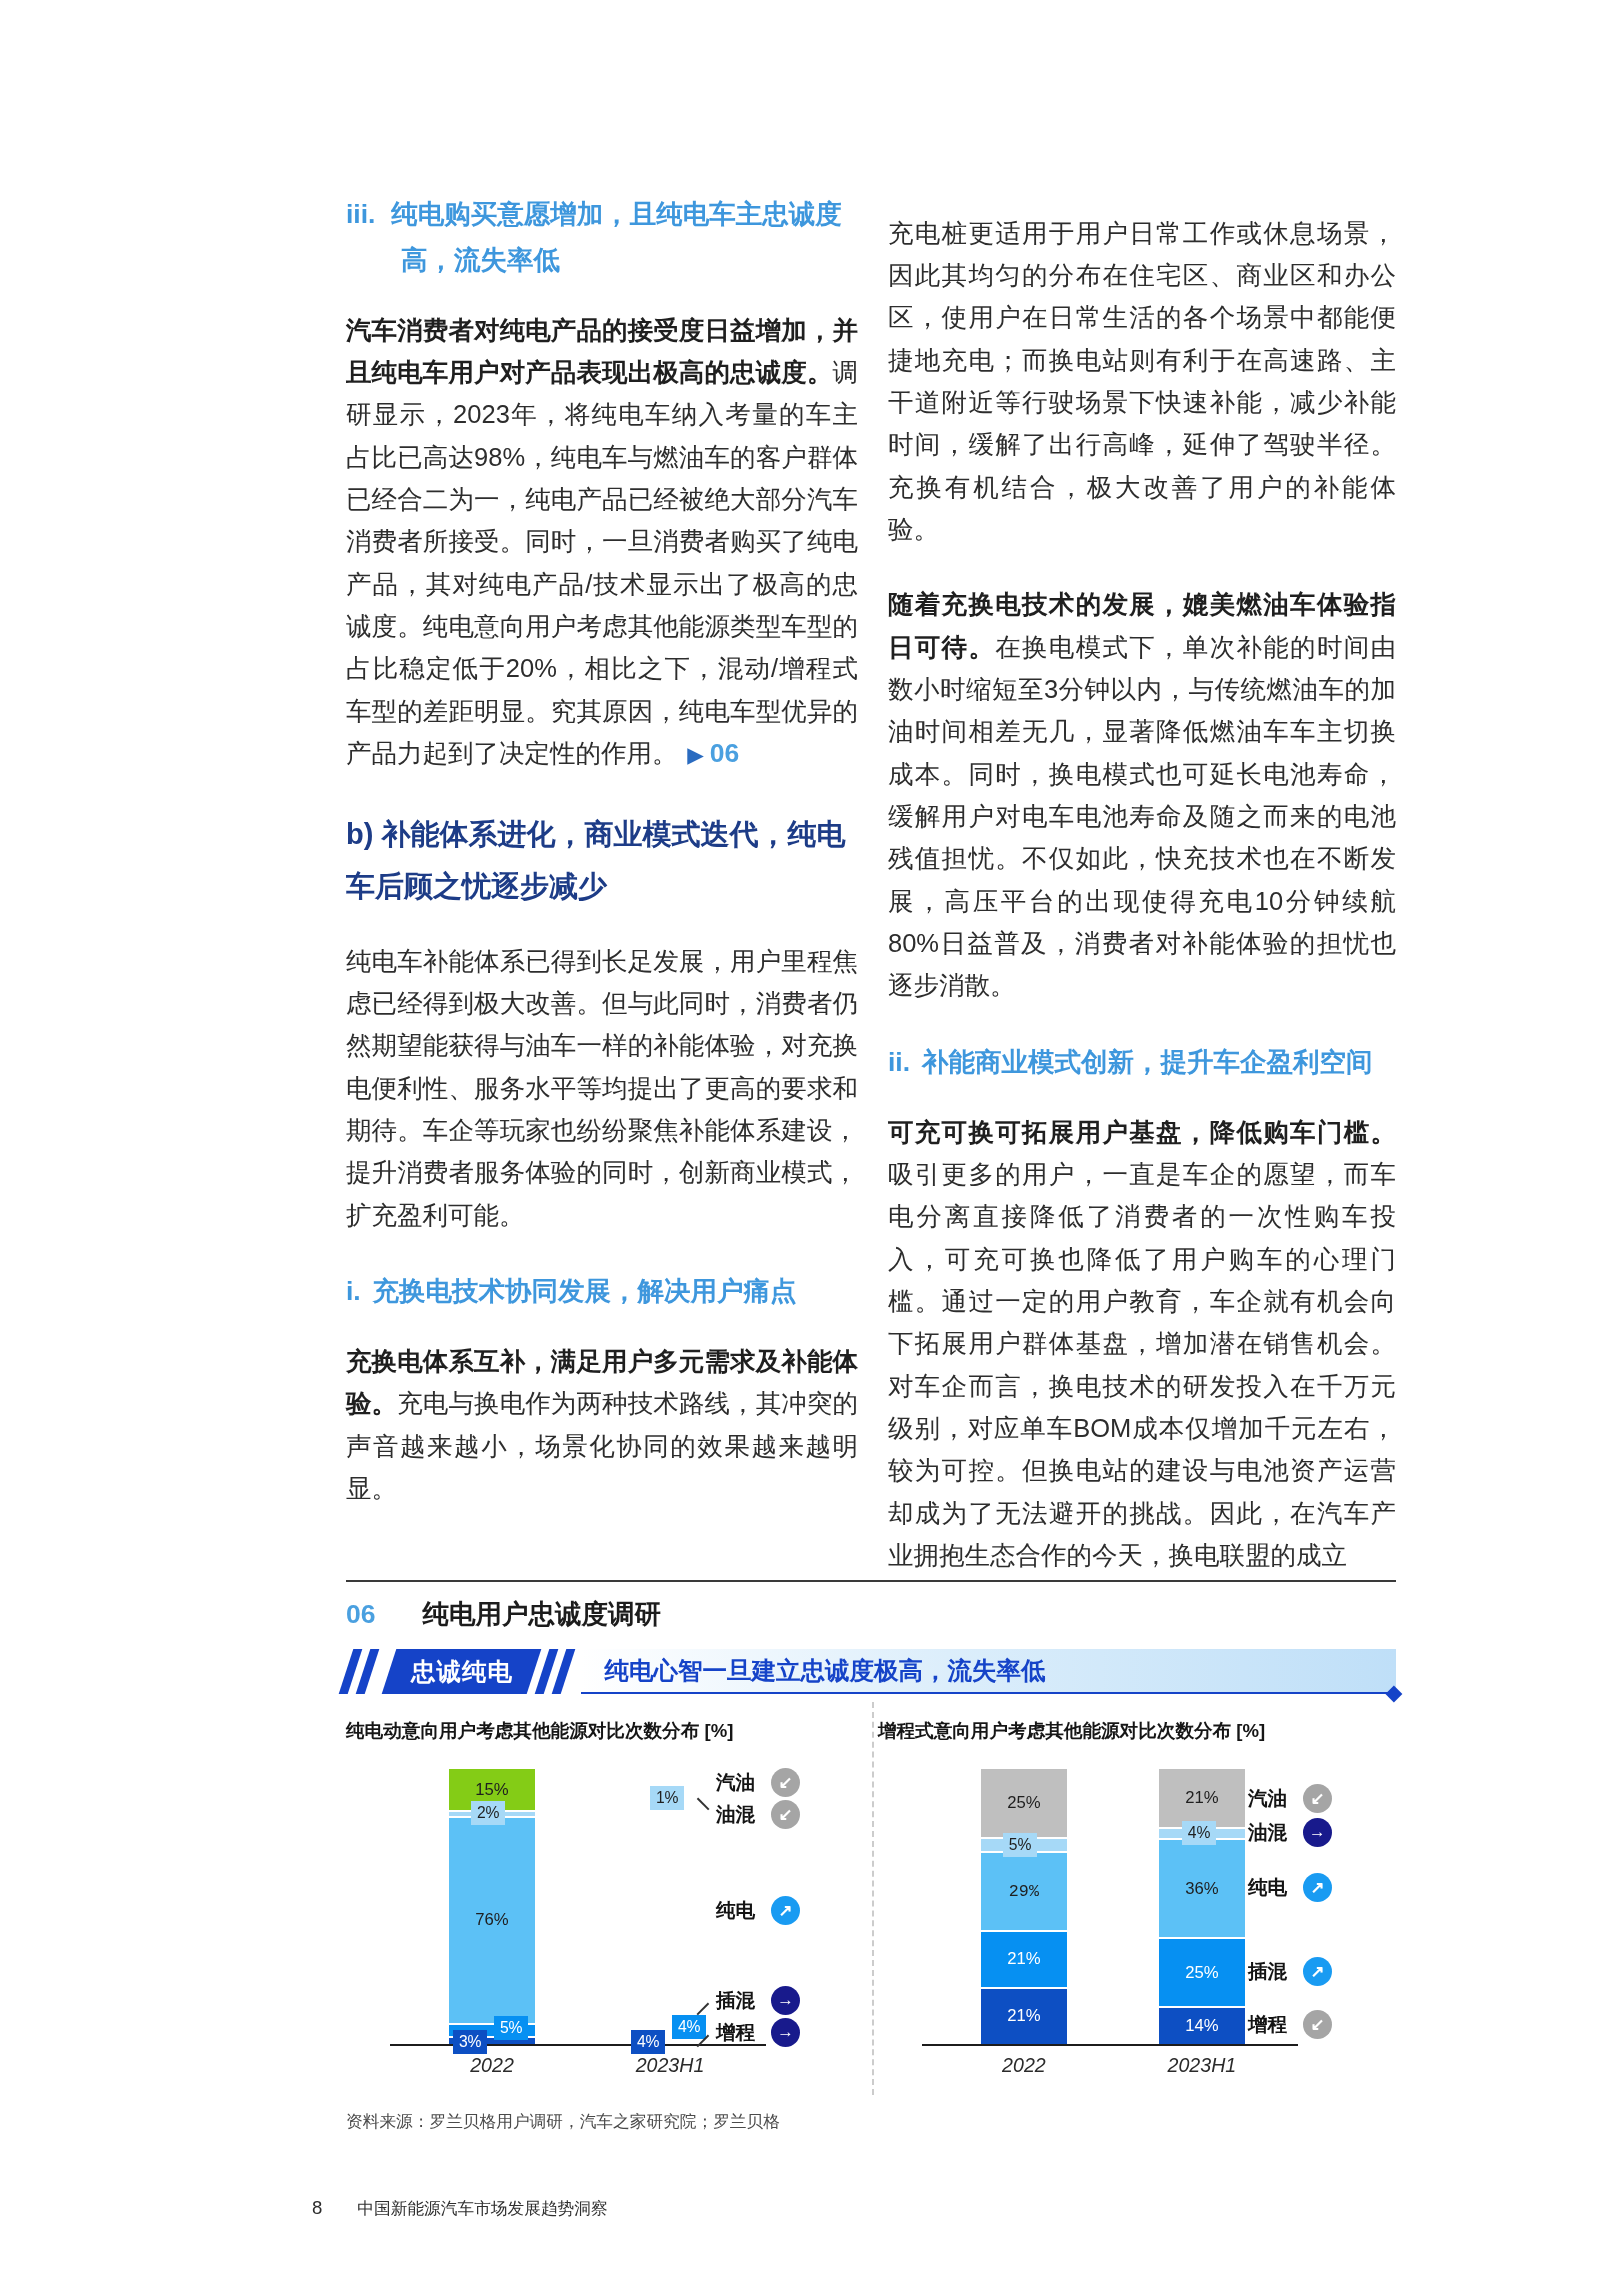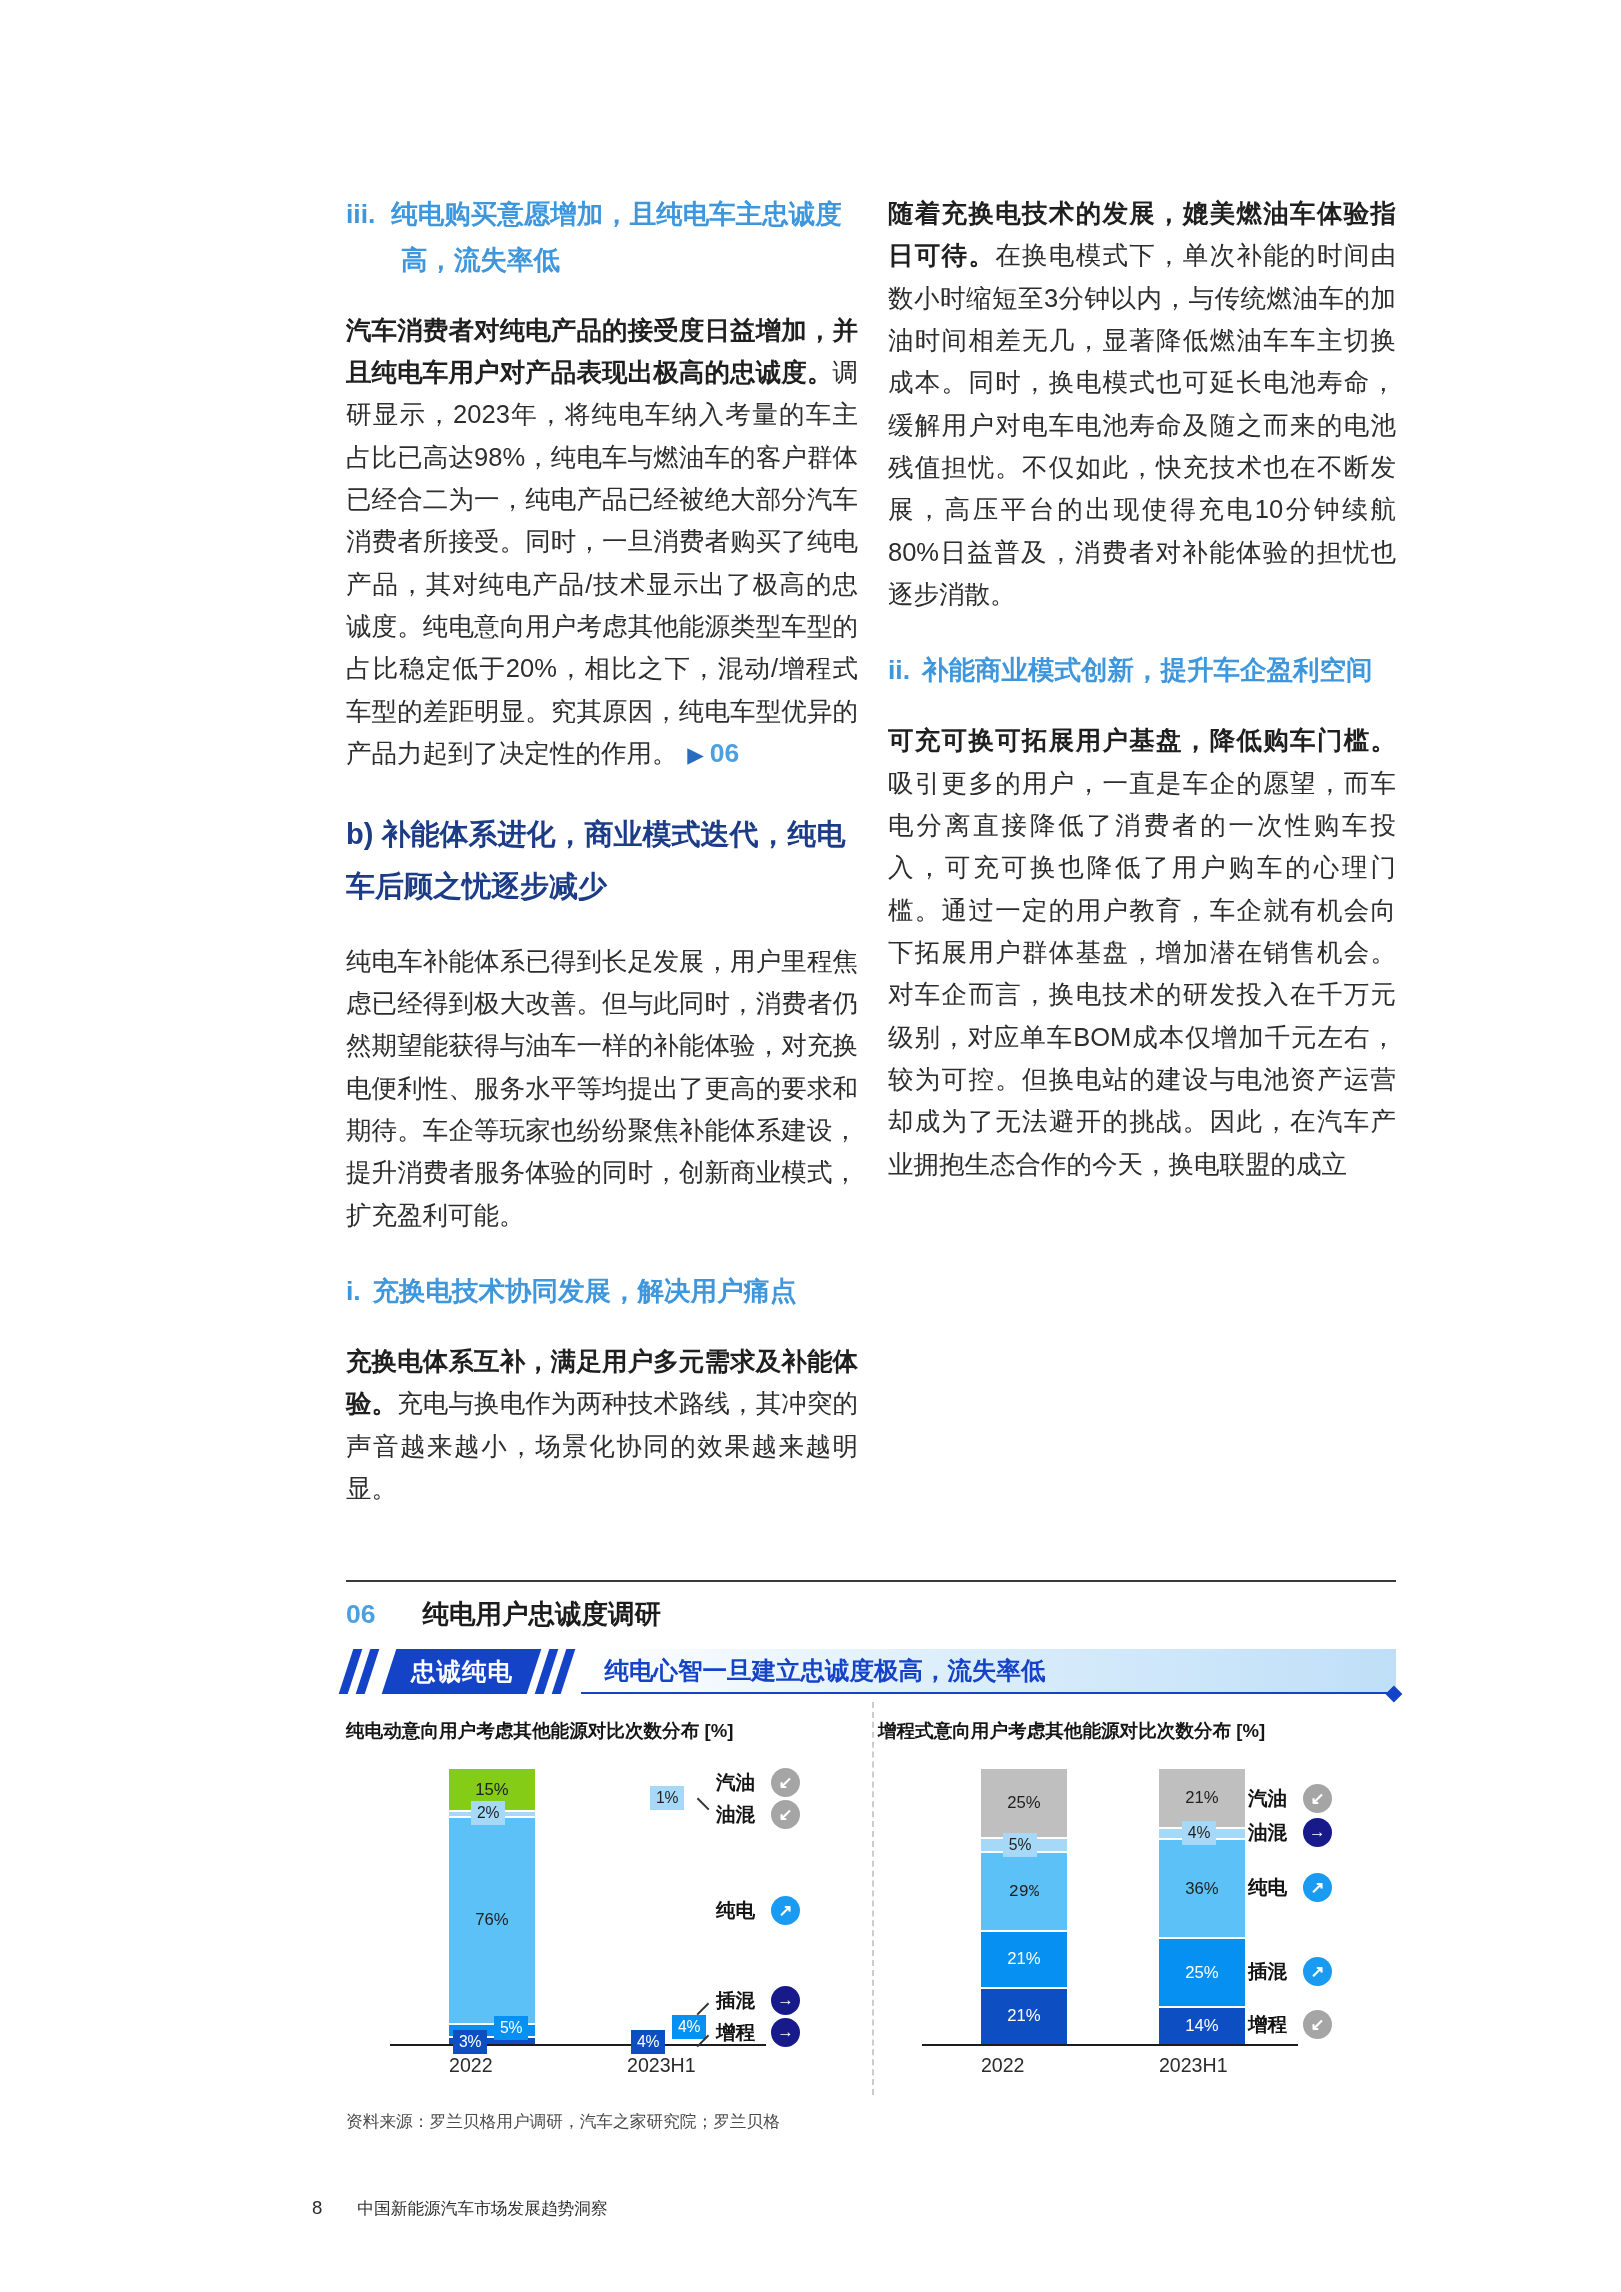--- a/index.html
+++ b/index.html
@@ -41,21 +41,21 @@
   .chart-half.right{border-left:2px dashed #cccccc;padding-left:3.9px;}
   .chart-title{font-size:18.6px;font-weight:700;color:#161616;margin:15.7px 0 5.9px 0;}
   .plot{position:relative;height:345px;}
   .axis-line{position:absolute;border-top:2px solid #1c1c1c;height:0;}
   .bar{position:absolute;}
   .seg{width:100%;box-sizing:border-box;display:flex;align-items:center;justify-content:center;}
   .seg.gp{border-top:2px solid #ffffff;}
   .seg-label{font-size:16.7px;}
   .chip{position:absolute;height:24.5px;min-width:27.4px;padding:0 5.9px;font-size:15.7px;
         display:flex;align-items:center;justify-content:center;box-sizing:border-box;}
-  .cat-label{position:absolute;text-align:left;font-size:19.6px;color:#2b2b2b;}
+  .cat-label{position:absolute;text-align:center;font-size:19.6px;color:#2b2b2b;font-style:italic;}
   .legend-item{position:absolute;display:flex;align-items:center;height:29px;}
   .legend-label{width:55px;font-size:19.6px;font-weight:700;color:#141414;}
   .trend-circle{width:29px;height:29px;border-radius:50%;color:#ffffff;display:flex;
                 align-items:center;justify-content:center;font-size:16.7px;font-weight:700;}
   .leader{position:absolute;left:-13.7px;width:2px;height:15.7px;background:#333333;}
   .leader.up{top:-3.9px;transform:rotate(-45deg);}
   .leader.dn{top:15.7px;transform:rotate(45deg);}
   .source{margin-top:15.7px;font-size:16.7px;color:#4a4a4a;}
 
   .footer{position:absolute;top:2197px;left:312px;display:flex;align-items:baseline;gap:35px;}
@@ -70,20 +70,21 @@
   <div class="columns">
     <div class="col">
       <h3 class="sub"><span class="mk">iii.</span><span>纯电购买意愿增加，且纯电车主忠诚度高，流失率低</span></h3>
       <p class="body"><b>汽车消费者对纯电产品的接受度日益增加，并且纯电车用户对产品表现出极高的忠诚度。</b><span>调研显示，2023年，将纯电车纳入考量的车主占比已高达98%，纯电车与燃油车的客户群体已经合二为一，纯电产品已经被绝大部分汽车消费者所接受。同时，一旦消费者购买了纯电产品，其对纯电产品/技术显示出了极高的忠诚度。纯电意向用户考虑其他能源类型车型的占比稳定低于20%，相比之下，混动/增程式车型的差距明显。究其原因，纯电车型优异的产品力起到了决定性的作用。</span><span class="ref"><span class="tri">▶</span><span class="num">06</span></span></p>
       <h2 class="navy">b) 补能体系进化，商业模式迭代，纯电车后顾之忧逐步减少</h2>
       <p class="body">纯电车补能体系已得到长足发展，用户里程焦虑已经得到极大改善。但与此同时，消费者仍然期望能获得与油车一样的补能体验，对充换电便利性、服务水平等均提出了更高的要求和期待。车企等玩家也纷纷聚焦补能体系建设，提升消费者服务体验的同时，创新商业模式，扩充盈利可能。</p>
       <h3 class="sub mid"><span class="mk">i.</span><span>充换电技术协同发展，解决用户痛点</span></h3>
       <p class="body"><b>充换电体系互补，满足用户多元需求及补能体验。</b><span>充电与换电作为两种技术路线，其冲突的声音越来越小，场景化协同的效果越来越明显。</span></p>
     </div>
     <div class="col rcol">
+      <p class="body first">充电桩更适用于用户日常工作或休息场景，因此其均匀的分布在住宅区、商业区和办公区，使用户在日常生活的各个场景中都能便捷地充电；而换电站则有利于在高速路、主干道附近等行驶场景下快速补能，减少补能时间，缓解了出行高峰，延伸了驾驶半径。充换有机结合，极大改善了用户的补能体验。</p>
       <p class="body"><b>随着充换电技术的发展，媲美燃油车体验指日可待。</b><span>在换电模式下，单次补能的时间由数小时缩短至3分钟以内，与传统燃油车的加油时间相差无几，显著降低燃油车车主切换成本。同时，换电模式也可延长电池寿命，缓解用户对电车电池寿命及随之而来的电池残值担忧。不仅如此，快充技术也在不断发展，高压平台的出现使得充电10分钟续航80%日益普及，消费者对补能体验的担忧也逐步消散。</span></p>
       <h3 class="sub mid"><span class="mk">ii.</span><span>补能商业模式创新，提升车企盈利空间</span></h3>
       <p class="body"><b>可充可换可拓展用户基盘，降低购车门槛。</b><span>吸引更多的用户，一直是车企的愿望，而车电分离直接降低了消费者的一次性购车投入，可充可换也降低了用户购车的心理门槛。通过一定的用户教育，车企就有机会向下拓展用户群体基盘，增加潜在销售机会。对车企而言，换电技术的研发投入在千万元级别，对应单车BOM成本仅增加千元左右，较为可控。但换电站的建设与电池资产运营却成为了无法避开的挑战。因此，在汽车产业拥抱生态合作的今天，换电联盟的成立</span></p>
     </div>
   </div>
 
   <div class="exhibit">
     <div class="rule"></div>
     <div class="ex-head">
       <span class="ex-num">06</span>

